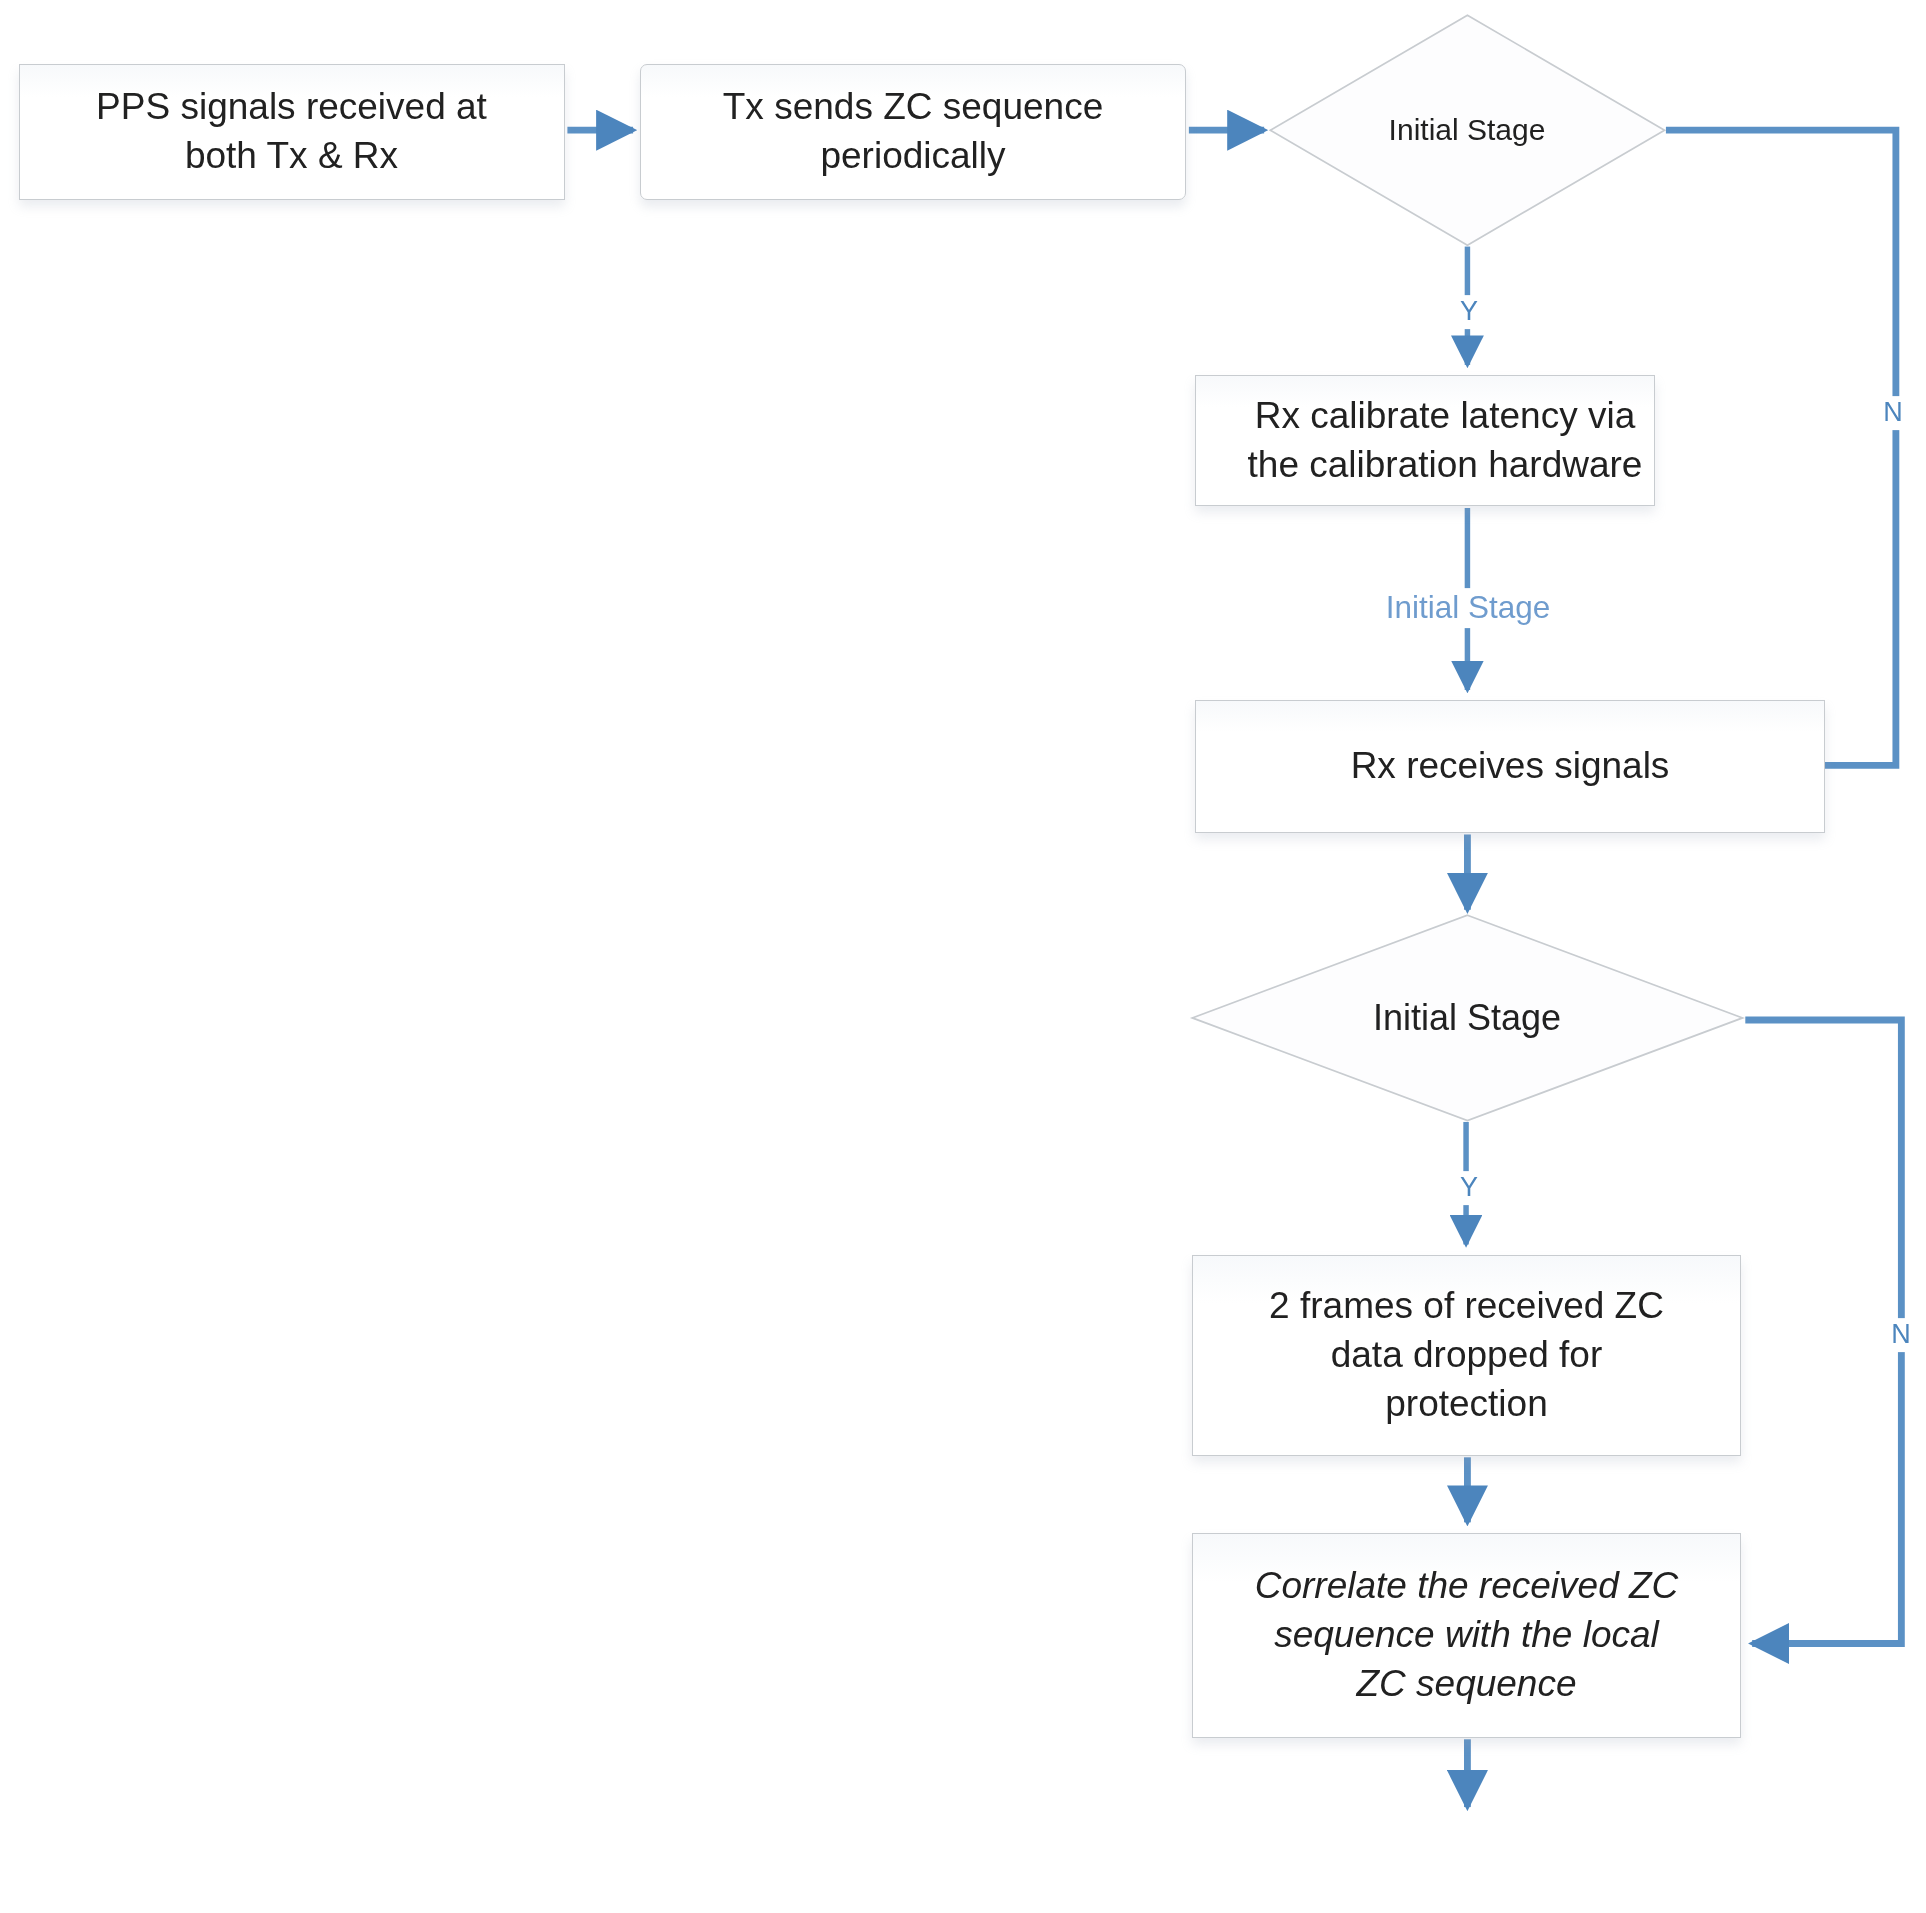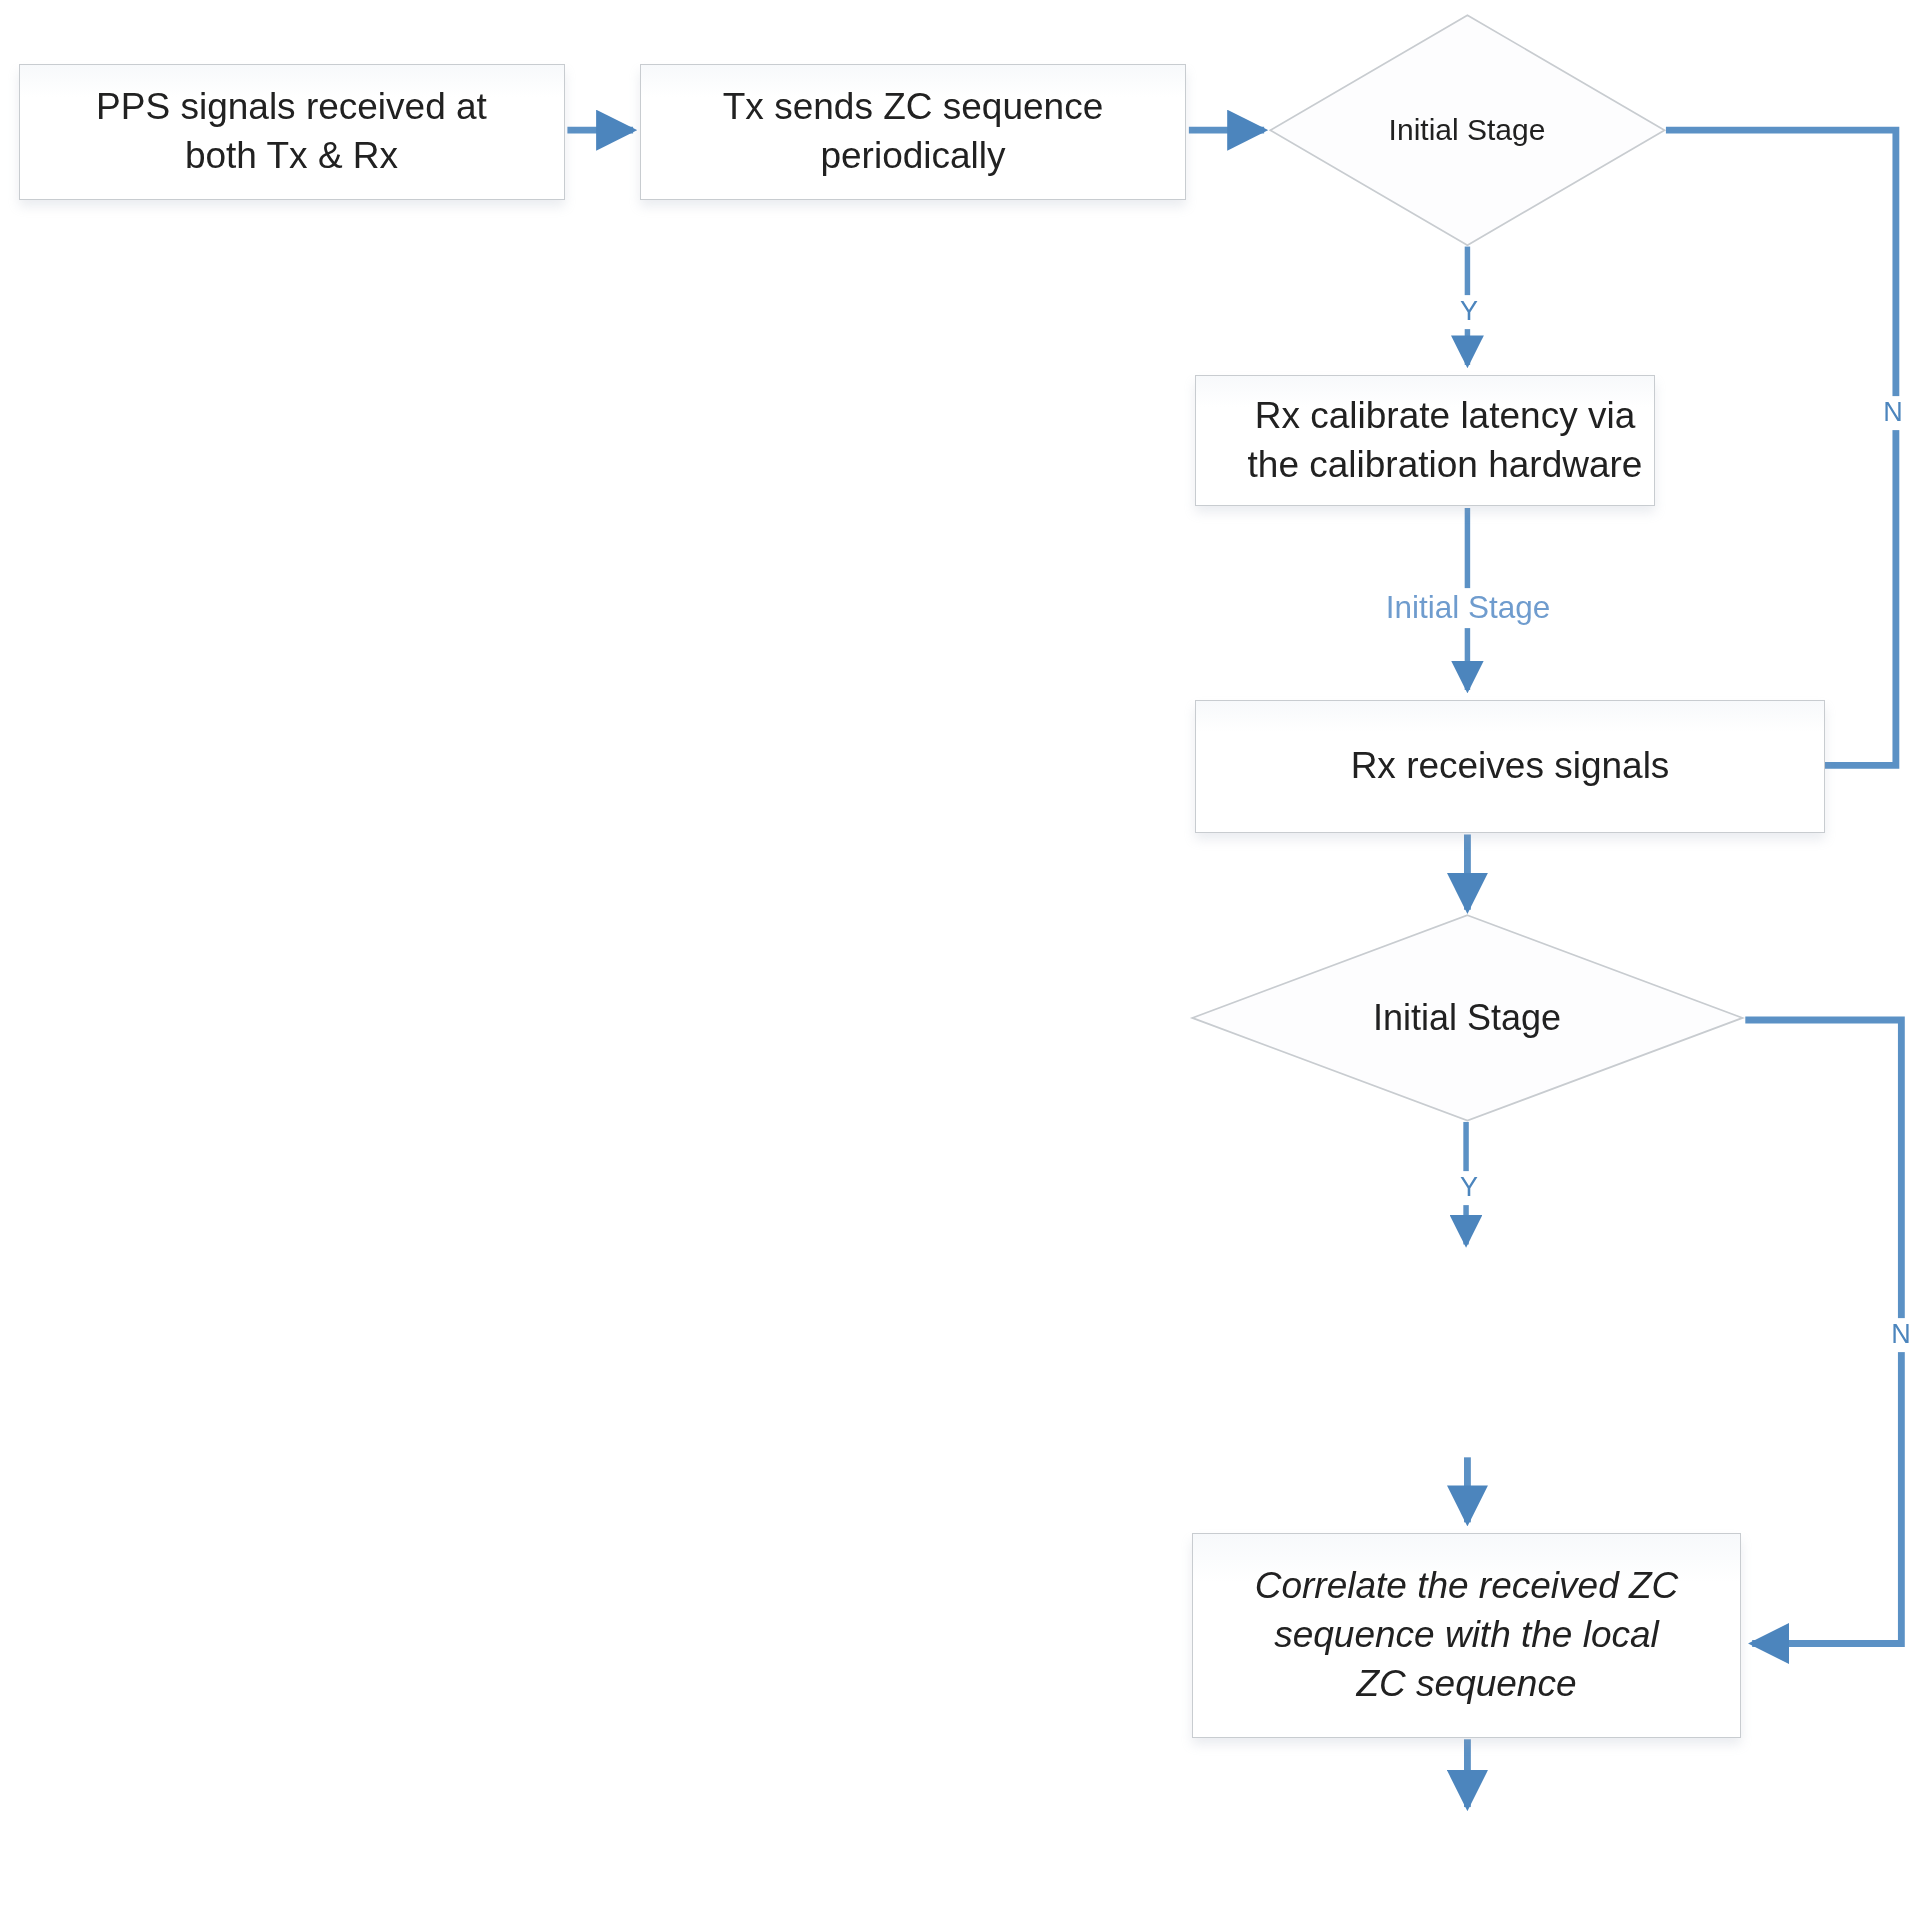--- a/index.html
+++ b/index.html
@@ -51,34 +51,39 @@
 
     <polygon class="diamond" points="2144,22 2432,190 2144,358 1856,190"></polygon>
     <polygon class="diamond" points="2144,1337 2546,1487 2144,1637 1742,1487"></polygon>
   </svg>
 
   <div class="node" style="left:18.5px;top:64px;width:546px;height:136px;">
     <span class="lbl">PPS signals received at
 both Tx &amp; Rx</span>
   </div>
 
-  <div class="node" style="left:640px;top:64px;width:546px;height:136px;">
+  <div class="node" style="left:640px;top:64px;width:546px;height:136px;border-radius:7px;">
     <span class="lbl">Tx sends ZC sequence
 periodically</span>
   </div>
 
   <div class="node" style="left:1195px;top:375px;width:460px;height:131px;padding-left:40px;">
     <span class="lbl">Rx calibrate latency via
 the calibration hardware</span>
   </div>
 
   <div class="node" style="left:1195px;top:700px;width:630px;height:133px;">
     <span class="lbl">Rx  receives signals</span>
   </div>
 
+  <div class="node" style="left:1192px;top:1255px;width:549px;height:201px;">
+    <span class="lbl">2 frames of received ZC
+data dropped for
+protection</span>
+  </div>
 
   <div class="node" style="left:1192px;top:1533px;width:549px;height:205px;font-style:italic;">
     <span class="lbl">Correlate the received ZC
 sequence with the local
 ZC sequence</span>
   </div>
 
 
   <div class="dlabel" style="left:1296px;top:108px;width:342px;height:44px;font-size:30px;">Initial Stage</div>
   <div class="dlabel" style="left:1296px;top:994px;width:342px;height:48px;font-size:36px;">Initial Stage</div>

